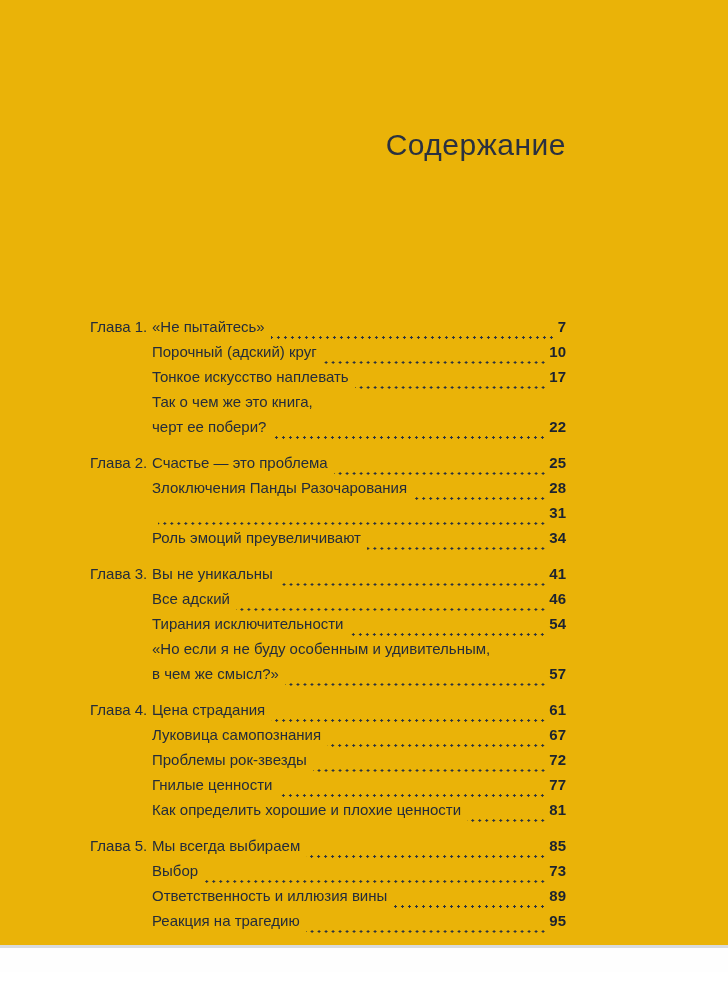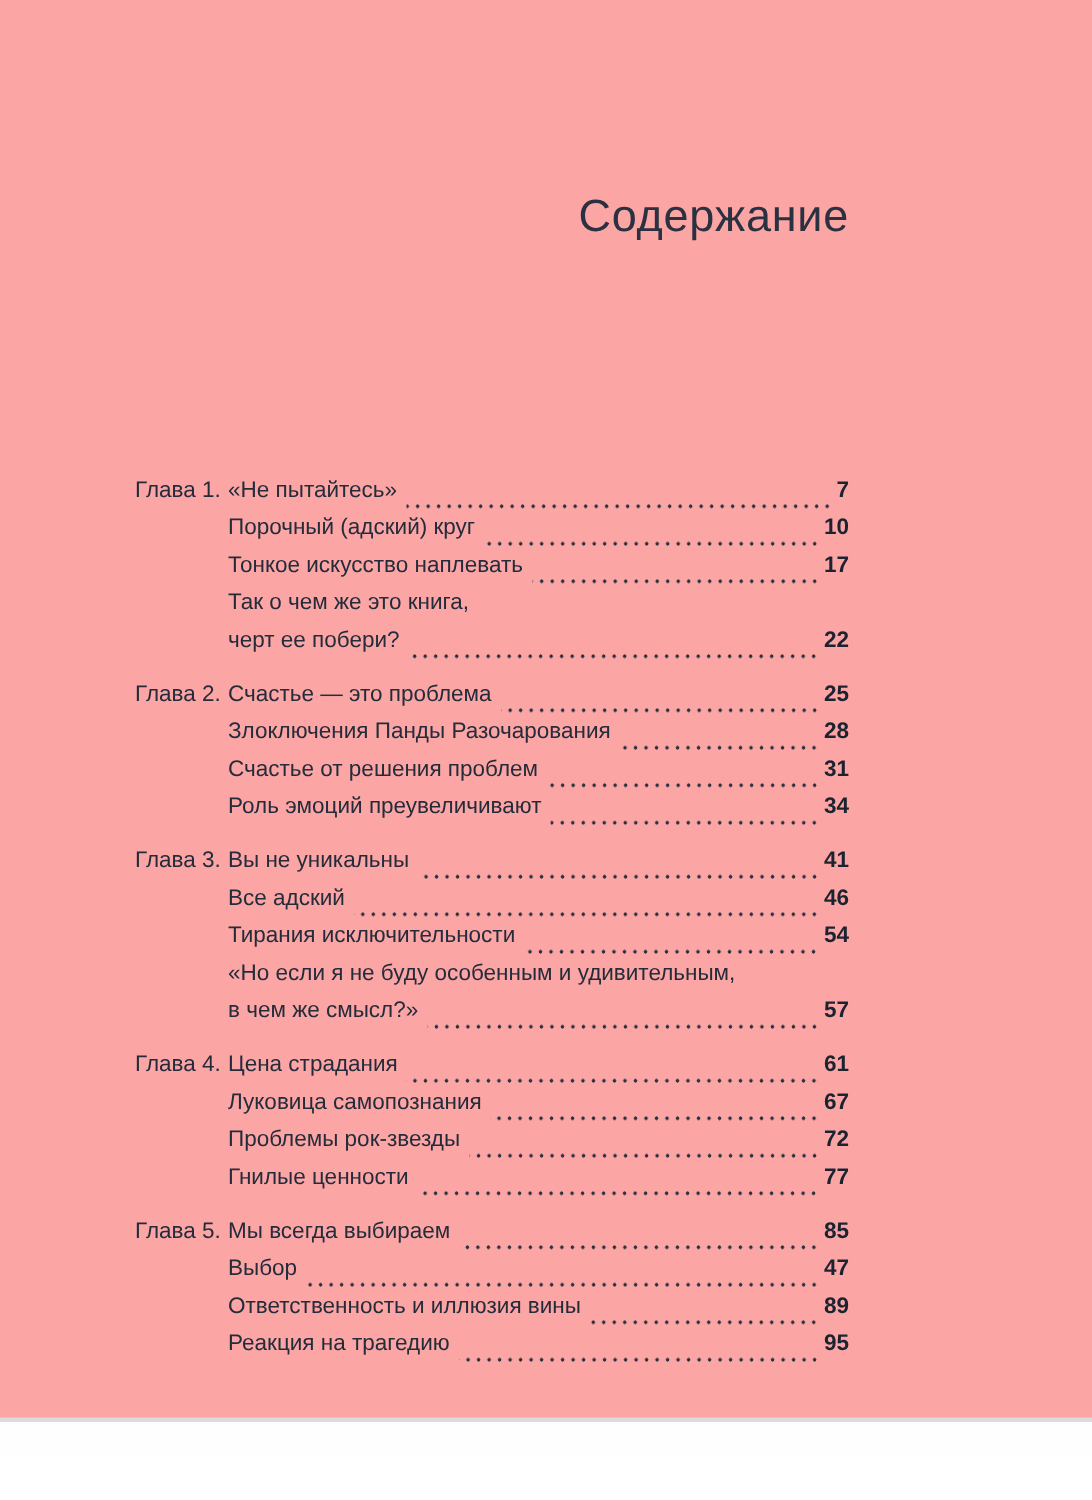--- a/index.html
+++ b/index.html
@@ -1,21 +1,21 @@
 <!DOCTYPE html>
 <html><head>
 <meta charset="utf-8">
 <style>
   * { margin: 0; padding: 0; box-sizing: border-box; }
   html, body { background: #ffffff; }
   .page {
     position: relative;
     width: 728px;
     height: 972px;
-    background: #fca5a5;
+    background: #eab308;
     overflow: hidden;
     font-family: "Liberation Sans", "DejaVu Sans", sans-serif;
     color: #242c3b;
   }
   .page-title {
     position: absolute;
     top: 128px;
     right: 162px;
     font-size: 30px;
     font-weight: 400;
@@ -113,21 +113,20 @@
           <span class="chapter-title">Счастье — это проблема</span>
           <span class="dot-leader"></span>
           <span class="page-num">25</span>
         </div>
         <div class="toc-line item-line">
           <span class="item-text">Злоключения Панды Разочарования</span>
           <span class="dot-leader"></span>
           <span class="page-num">28</span>
         </div>
         <div class="toc-line item-line">
-          <span class="item-text">Счастье от решения проблем</span>
           <span class="dot-leader"></span>
           <span class="page-num">31</span>
         </div>
         <div class="toc-line item-line">
           <span class="item-text">Роль эмоций преувеличивают</span>
           <span class="dot-leader"></span>
           <span class="page-num">34</span>
         </div>
       </div>
       <div class="toc-chapter">
@@ -171,32 +170,37 @@
         <div class="toc-line item-line">
           <span class="item-text">Проблемы рок-звезды</span>
           <span class="dot-leader"></span>
           <span class="page-num">72</span>
         </div>
         <div class="toc-line item-line">
           <span class="item-text">Гнилые ценности</span>
           <span class="dot-leader"></span>
           <span class="page-num">77</span>
         </div>
+        <div class="toc-line item-line">
+          <span class="item-text">Как определить хорошие и плохие ценности</span>
+          <span class="dot-leader"></span>
+          <span class="page-num">81</span>
+        </div>
       </div>
       <div class="toc-chapter">
         <div class="toc-line chapter-line">
           <span class="chapter-label">Глава 5.</span>
           <span class="chapter-title">Мы всегда выбираем</span>
           <span class="dot-leader"></span>
           <span class="page-num">85</span>
         </div>
         <div class="toc-line item-line">
           <span class="item-text">Выбор</span>
           <span class="dot-leader"></span>
-          <span class="page-num">47</span>
+          <span class="page-num">73</span>
         </div>
         <div class="toc-line item-line">
           <span class="item-text">Ответственность и иллюзия вины</span>
           <span class="dot-leader"></span>
           <span class="page-num">89</span>
         </div>
         <div class="toc-line item-line">
           <span class="item-text">Реакция на трагедию</span>
           <span class="dot-leader"></span>
           <span class="page-num">95</span>

